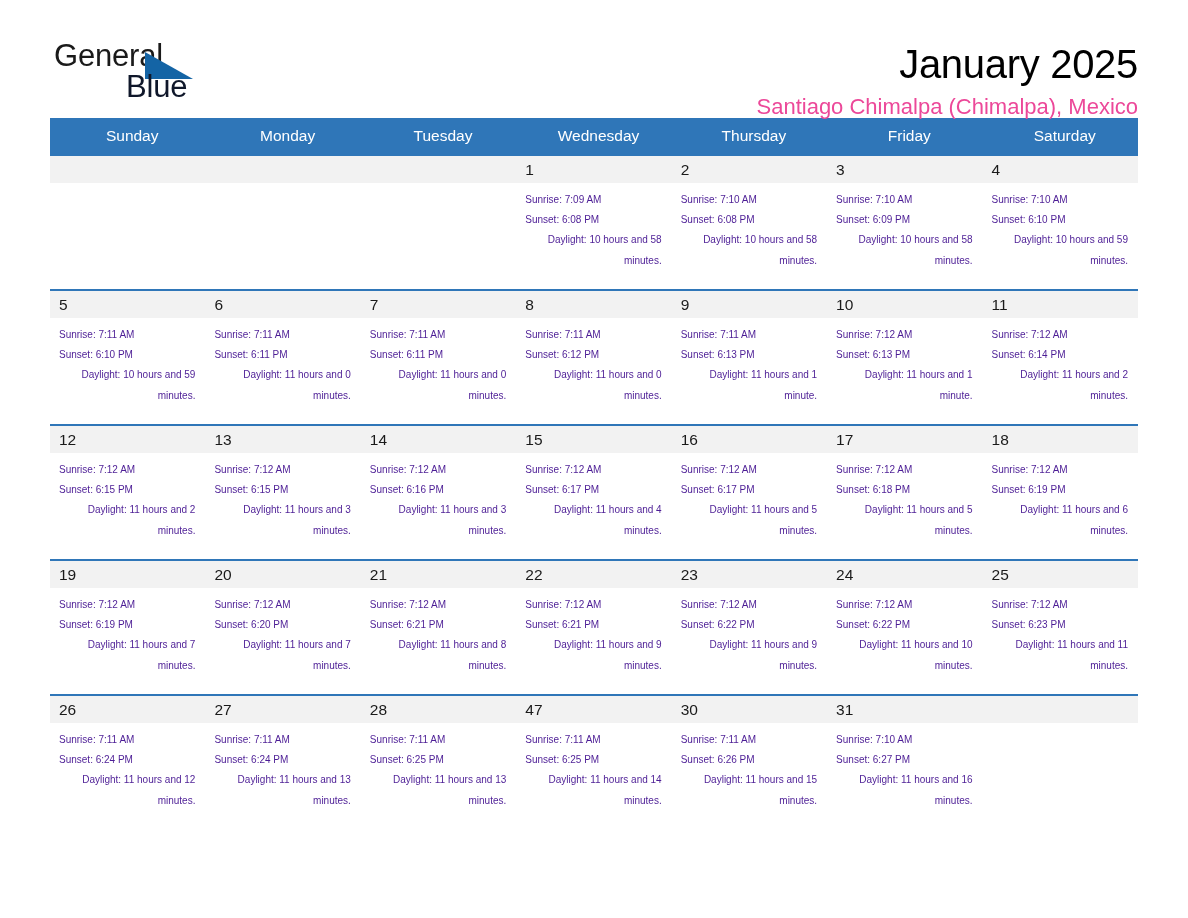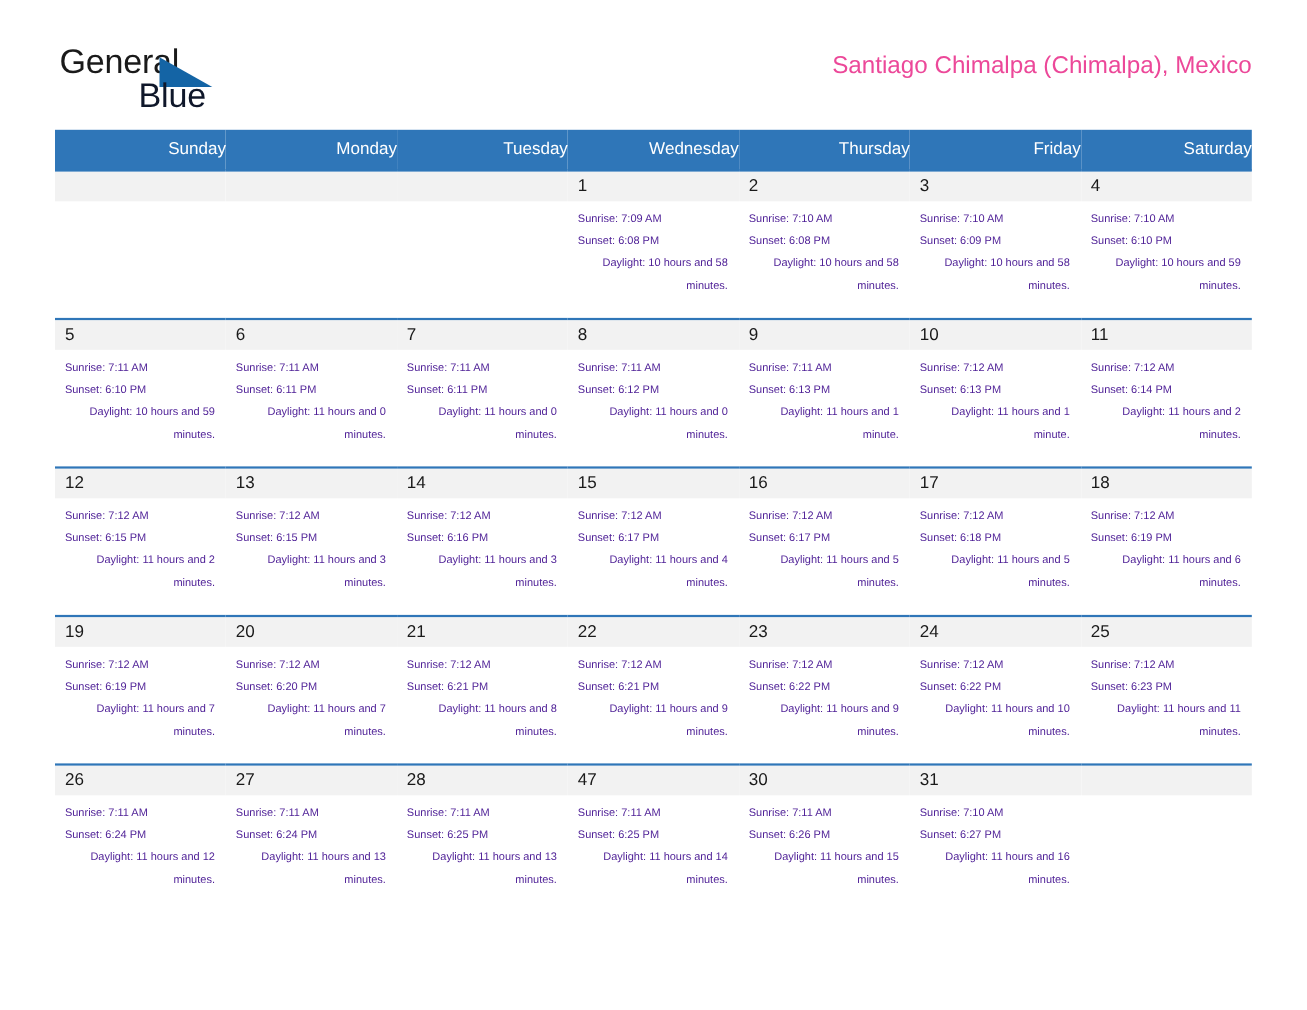--- a/index.html
+++ b/index.html
@@ -93,21 +93,21 @@
     margin-top: 10px;
     border-collapse: collapse;
     table-layout: fixed;
   }
   .calendar th {
     background: #2f76b8;
     color: #ffffff;
     font-weight: normal;
     font-size: 15.5px;
     line-height: 20px;
-    text-align: right;
+    text-align: center;
     padding: 8px 0 8px 9px;
     border: none;
   }
   .calendar td {
     vertical-align: top;
     padding: 0;
     border: none;
     border-top: 2px solid #2f76b8;
     height: 135px;
     width: 155.4px;
@@ -145,20 +145,21 @@
 
   <div class="masthead">
 
     <div class="logo">
       <span class="logo-general">General</span>
       <span class="logo-triangle"></span>
       <span class="logo-blue">Blue</span>
     </div>
 
     <div class="title-block">
+      <h1 class="month-title">January 2025</h1>
       <h2 class="location-title">Santiago Chimalpa (Chimalpa), Mexico</h2>
     </div>
 
   </div>
 
   <table class="calendar">
     <thead>
       <tr>
         <th>Sunday</th>
         <th>Monday</th>

